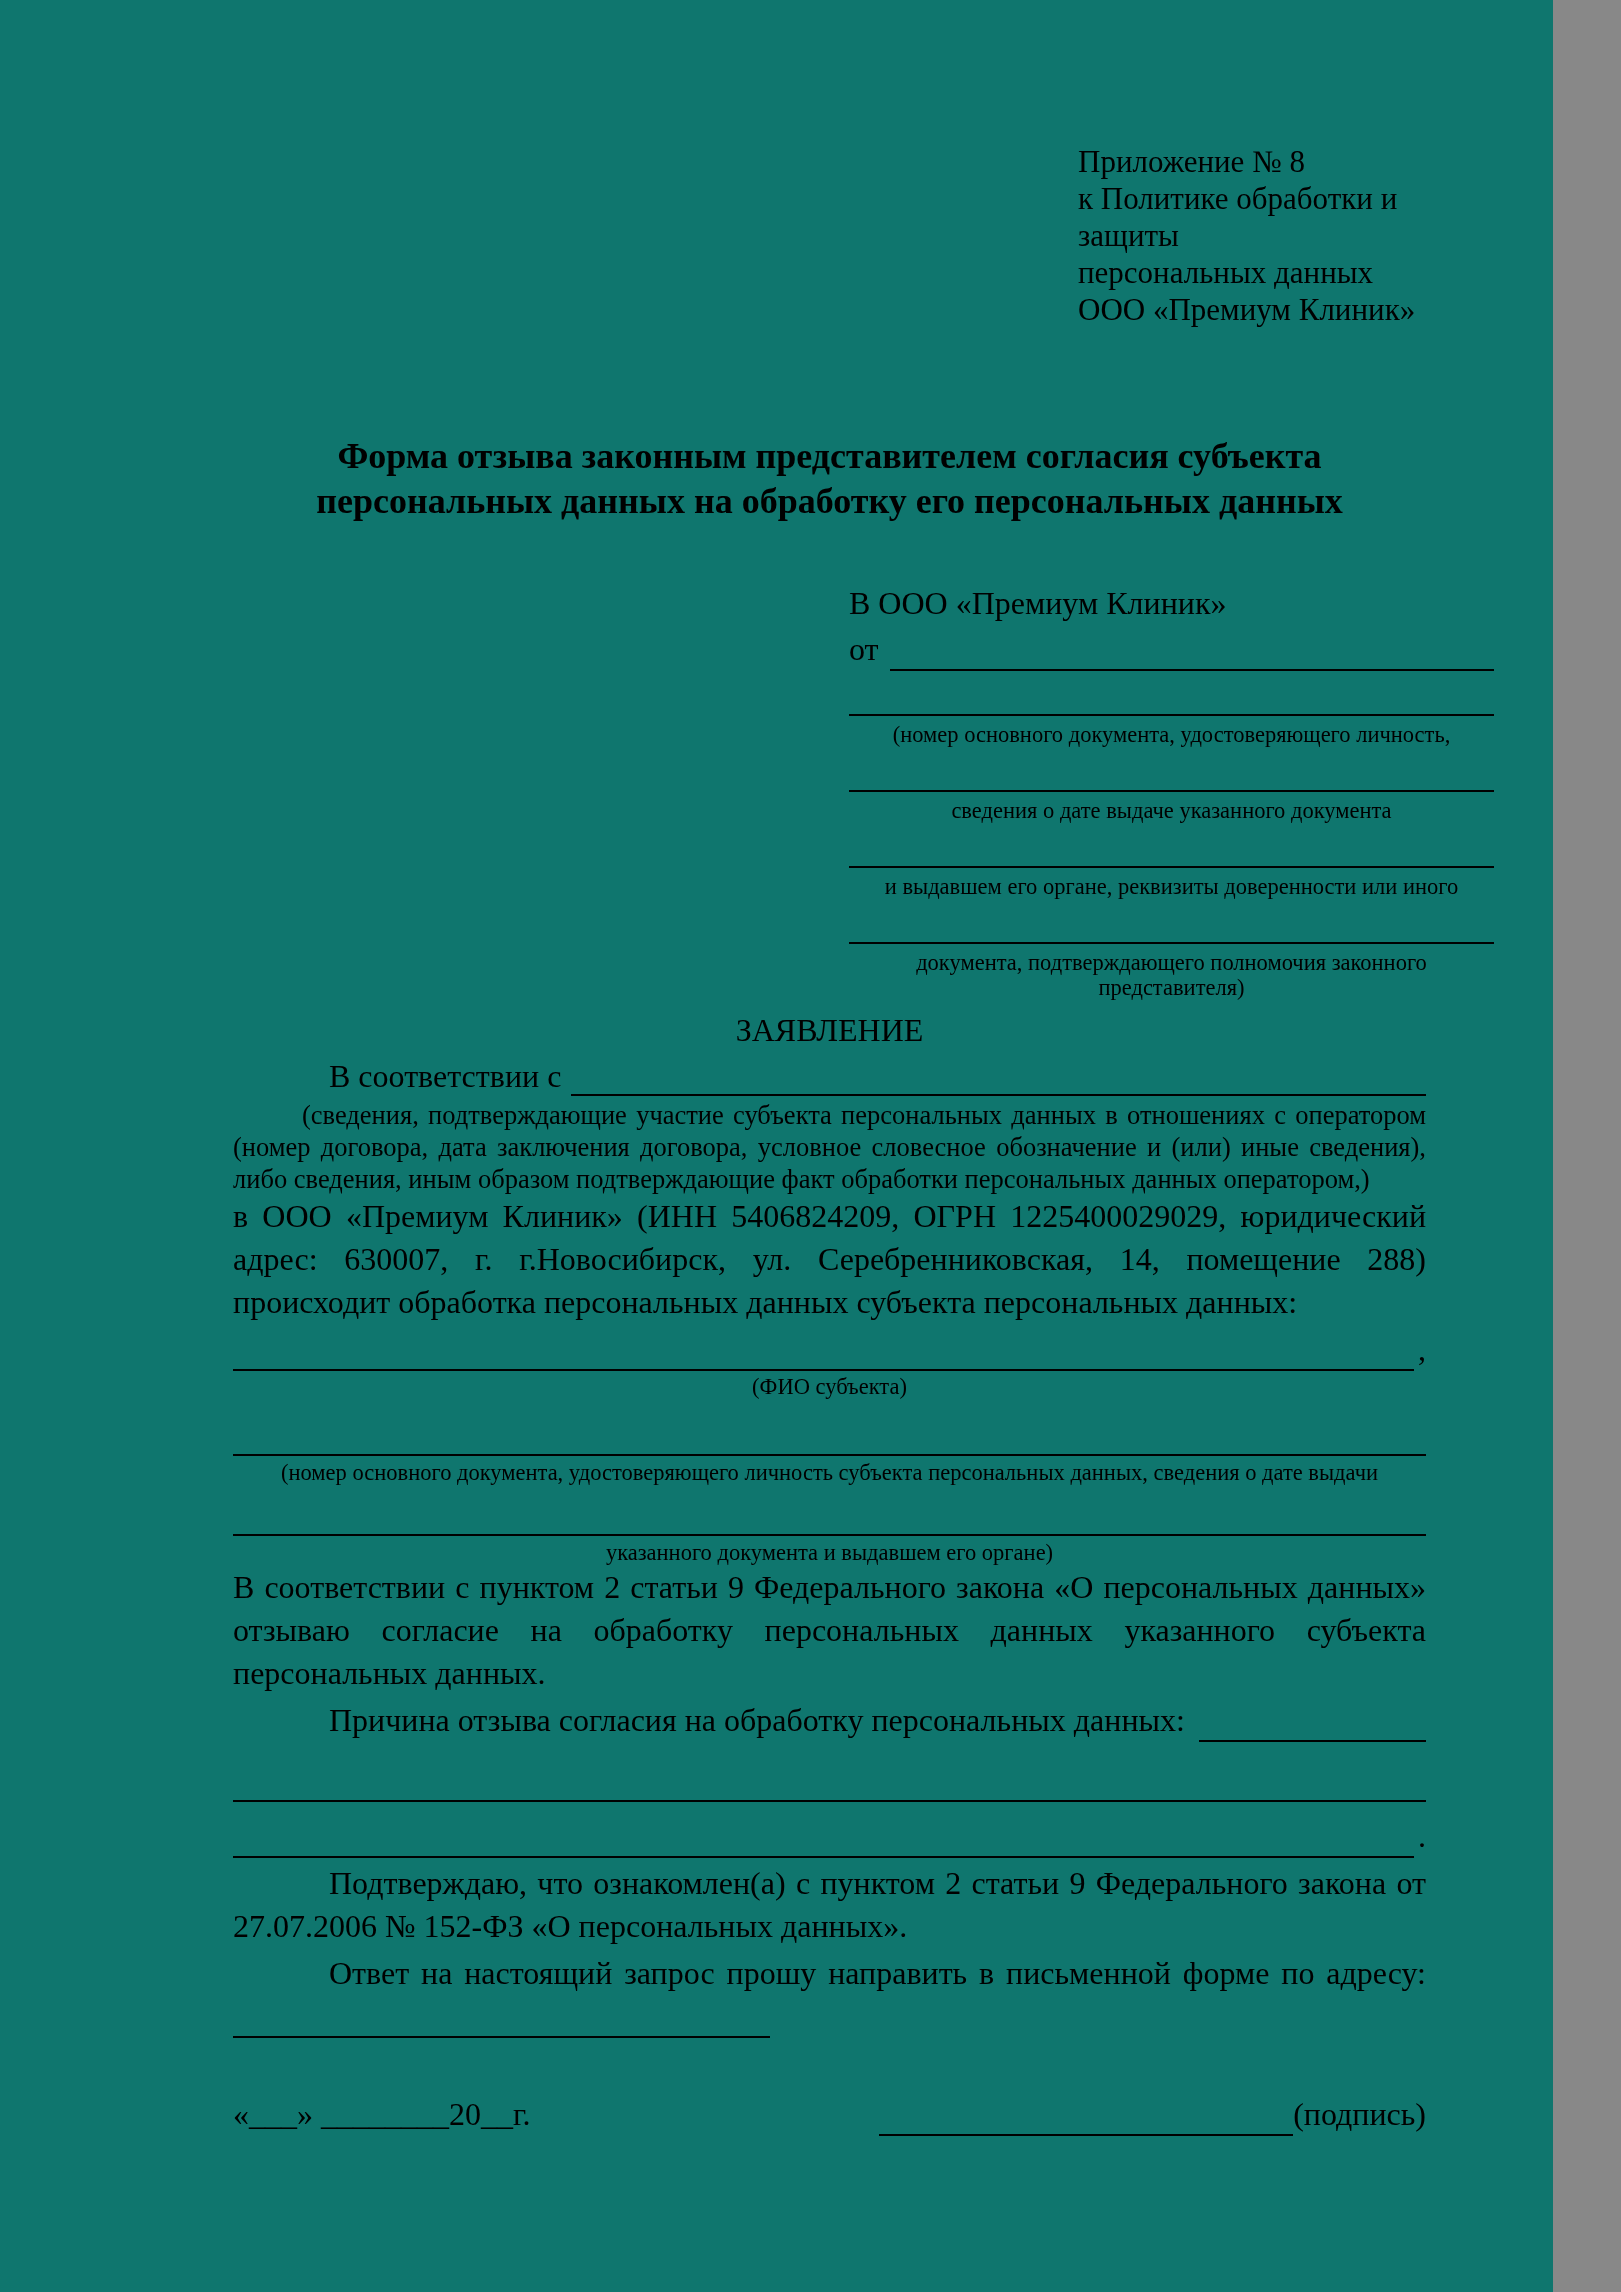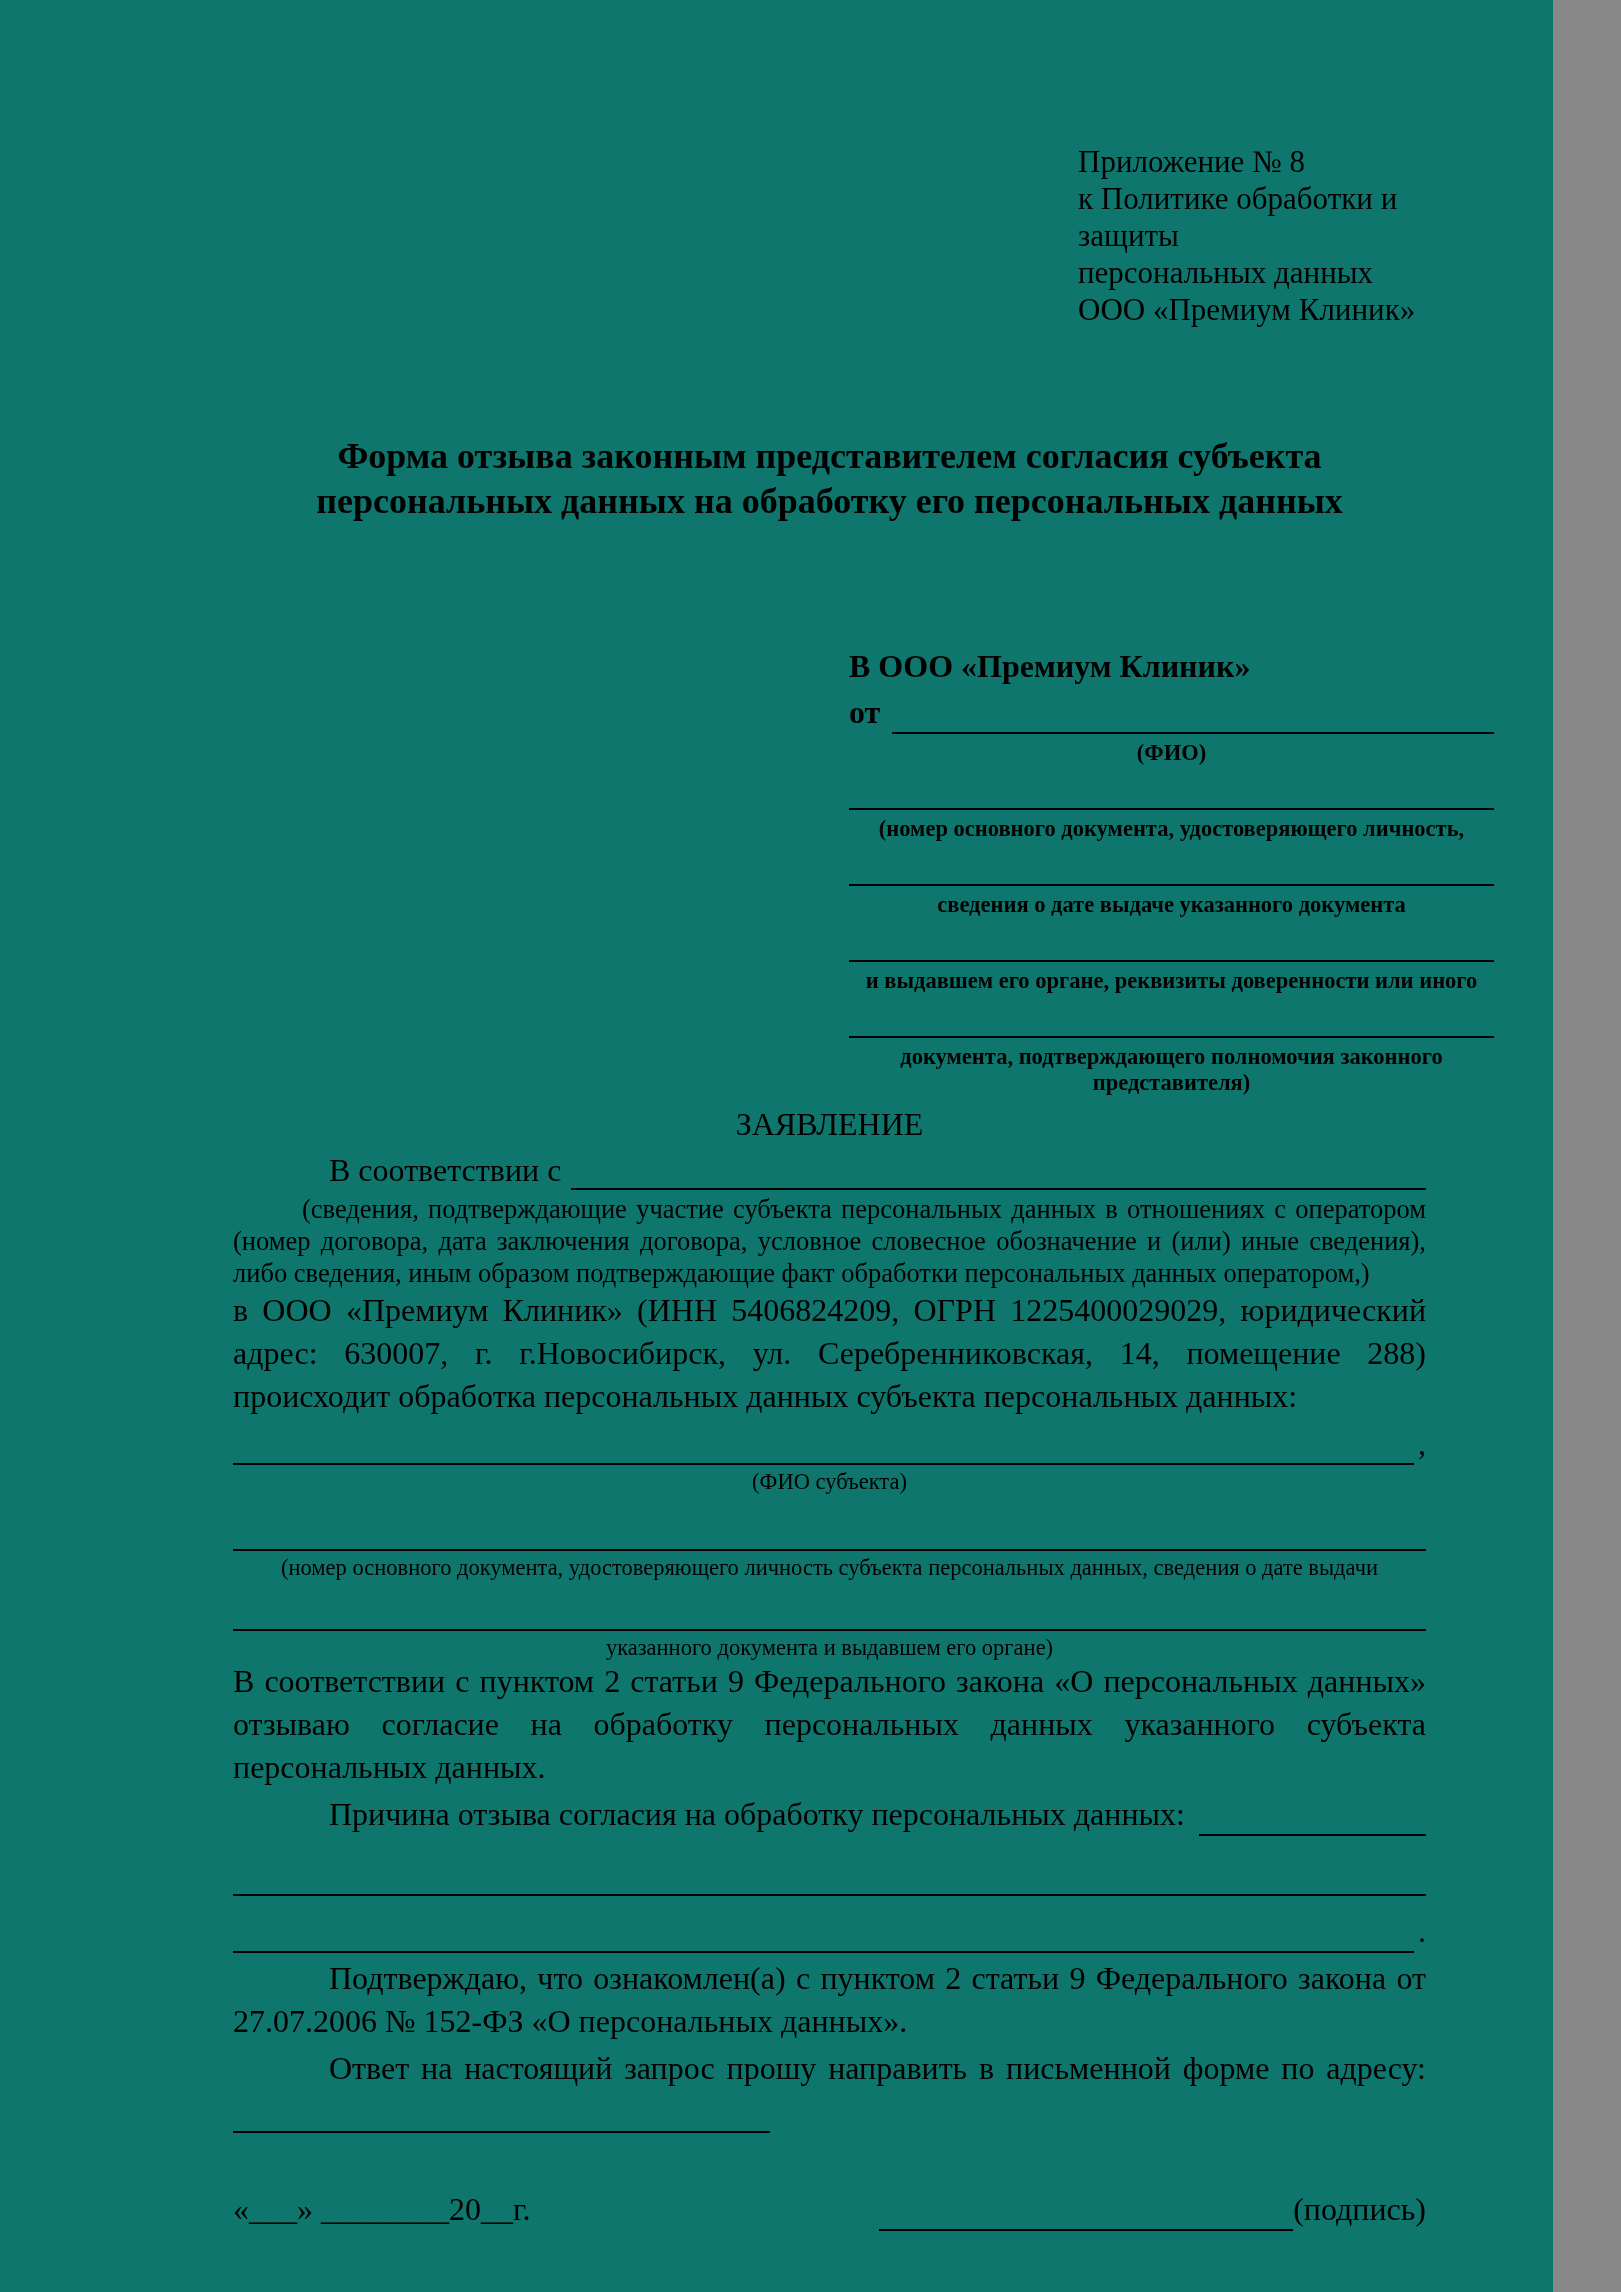--- a/index.html
+++ b/index.html
@@ -15,21 +15,21 @@
     padding:143px 127px 0 233px;
     overflow:hidden;
   }
   .hdr{margin-left:845px;font-size:31px;line-height:37px;}
   .title{
     margin-top:106px;
     text-align:center;
     font-weight:bold;
     font-size:36px;line-height:45px;
   }
-  .addr{margin-top:120px;margin-left:616px;width:645px;font-weight:bold;}
+  .addr{margin-top:57px;margin-left:616px;width:645px;}
   .addr-to{line-height:45px;}
   .from-row{display:flex;align-items:flex-end;height:45px;}
   .from-row .lbl{flex:0 0 auto;padding-right:11.8px;}
   .fill-line{flex:1 1 auto;border-bottom:2.9px solid #000;height:37px;}
   .cap{font-size:22.5px;line-height:25.5px;text-align:center;margin-top:5.9px;}
   .blank-row{margin-top:13.7px;height:29px;border-bottom:2.9px solid #000;}
   .heading{margin-top:7.8px;text-align:center;line-height:43px;}
   .intro-row{display:flex;align-items:center;height:45px;padding-left:96px;margin-top:2px;}
   .intro-row .lbl{flex:0 0 auto;padding-right:9.8px;}
   .smallpara{font-size:26.5px;line-height:32px;text-align:justify;text-indent:69px;}
@@ -65,21 +65,20 @@
   </div>
 
   <div class="title">Форма отзыва законным представителем согласия субъекта персональных данных на обработку его персональных данных</div>
 
   <div class="addr">
     <div class="addr-to">В ООО «Премиум Клиник»</div>
     <div class="from-row">
       <span class="lbl">от</span>
       <span class="fill-line"></span>
     </div>
-    <div class="cap">(ФИО)</div>
 
     <div class="blank-row"></div>
     <div class="cap">(номер основного документа, удостоверяющего личность,</div>
 
     <div class="blank-row"></div>
     <div class="cap">сведения о дате выдаче указанного документа</div>
 
     <div class="blank-row"></div>
     <div class="cap">и выдавшем его органе, реквизиты доверенности или иного</div>
 

